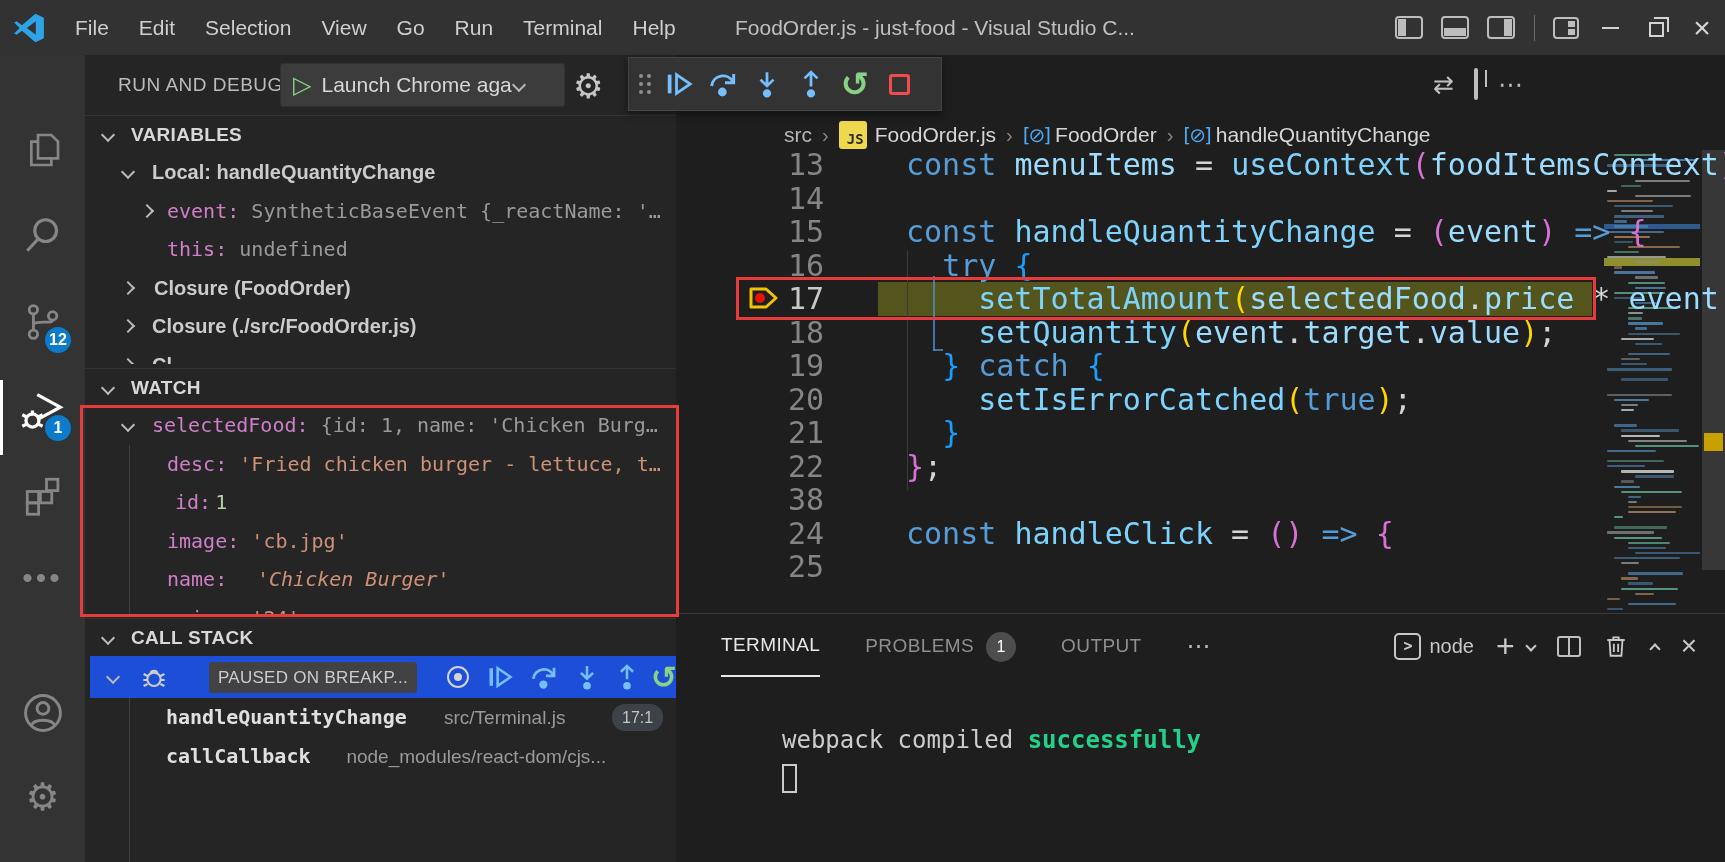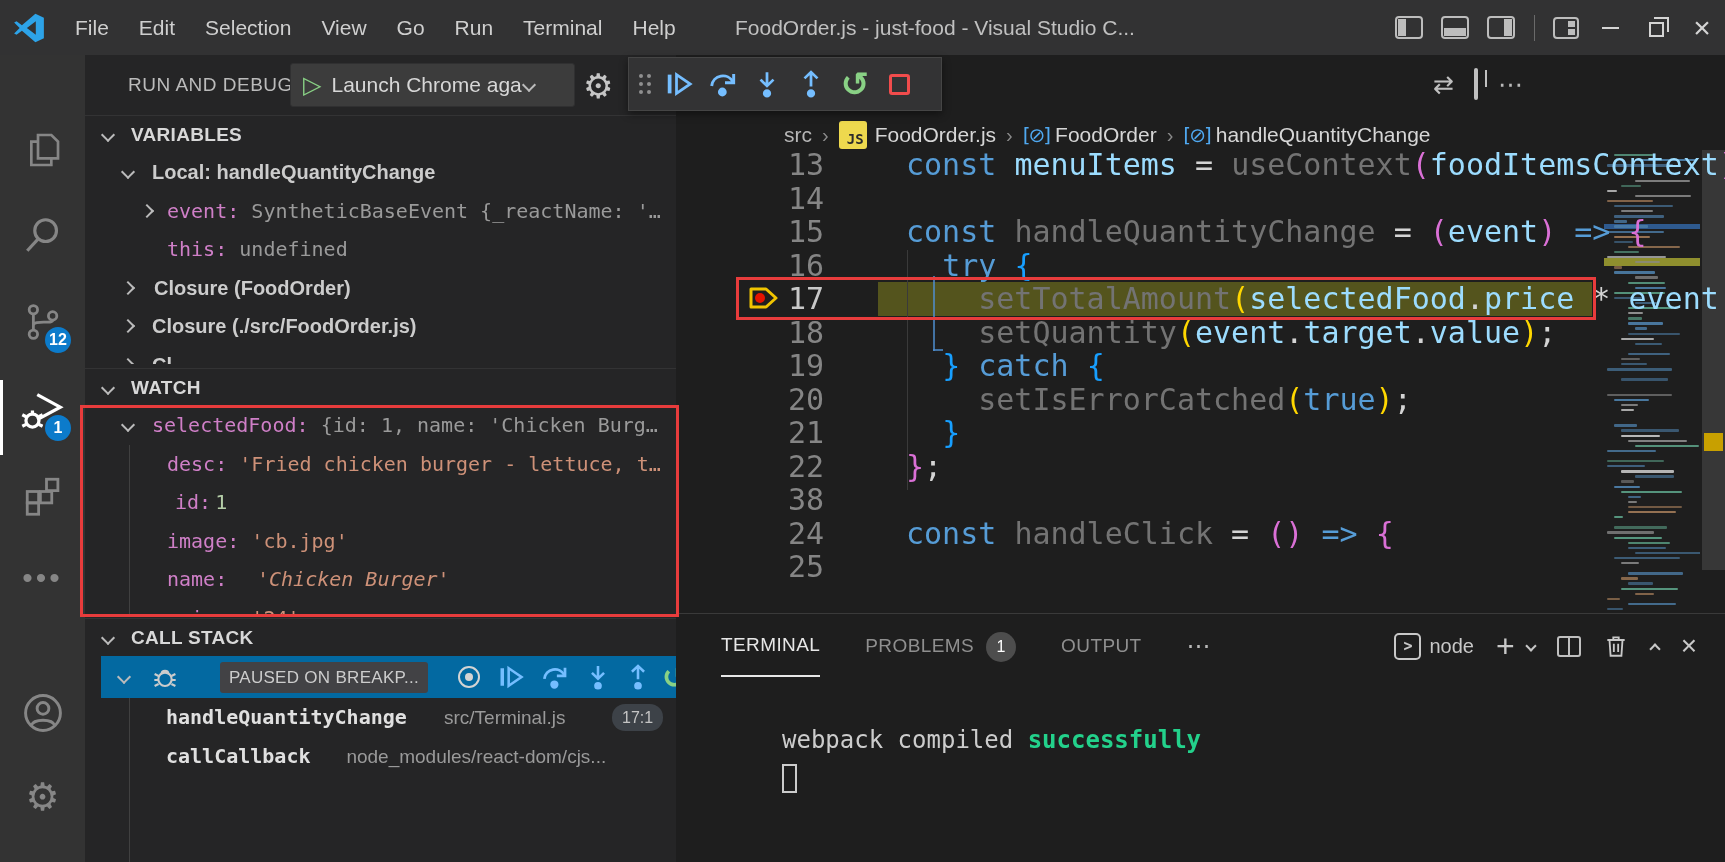--- a/index.html
+++ b/index.html
@@ -28,21 +28,21 @@
   
   .activitybar{position:absolute;left:0;top:55px;width:85px;height:807px;background:#333333;}
   .act-ic{position:absolute;left:0;width:85px;height:70px;display:flex;align-items:center;justify-content:center;color:#868686;}
   .act-ic.active{color:#ffffff;}
   .act-badge{position:absolute;right:12px;bottom:2px;min-width:30px;height:30px;border-radius:15px;background:var(--badge-blue);
              color:#fff;font-size:16px;font-weight:bold;display:flex;align-items:center;justify-content:center;border:2px solid #333;}
   .act-indicator{position:absolute;left:0;top:325px;width:3px;height:75px;background:#ffffff;}
   .gear-glyph{font-size:38px;line-height:1;font-family:"DejaVu Sans",sans-serif;}
   
   .sidebar{position:absolute;left:85px;top:55px;width:591px;height:807px;background:#252526;overflow:visible;}
-  .sb-head{position:absolute;left:0;top:0;width:100%;height:60px;margin-left:10px;}
+  .sb-head{position:absolute;left:0;top:0;width:100%;height:60px;}
   .sb-title{position:absolute;left:33px;top:0;line-height:60px;font-size:19px;color:#bbbbbb;letter-spacing:.5px;white-space:nowrap;}
   .launch-box{position:absolute;left:195px;top:8px;width:285px;height:44px;background:#3c3c3c;border:1px solid #303031;border-radius:3px;
               display:flex;align-items:center;overflow:hidden;}
   .launch-box .play{color:var(--dbg-green);font-size:24px;margin:0 10px 0 12px;}
   .launch-box .lbl{font-size:21px;color:#d7d7d7;white-space:nowrap;}
   .launch-box .dd{margin-left:-6px;}
   .sb-gear{position:absolute;left:488px;top:11px;font-size:34px;color:#c5c5c5;font-family:"DejaVu Sans",sans-serif;}
   .chev{display:inline-block;width:10px;height:10px;border-right:2px solid #bbb;border-bottom:2px solid #bbb;}
   .chev.right{transform:rotate(-45deg);}
   .chev.down{transform:rotate(45deg);}
@@ -51,21 +51,21 @@
   .section-head .sec-lbl{position:absolute;left:46px;top:0;line-height:38px;font-weight:bold;font-size:19px;color:#d8d8d8;letter-spacing:.3px;}
   .tree-row{position:absolute;left:0;width:100%;height:38px;white-space:nowrap;overflow:hidden;}
   .tree-row .chev{position:absolute;top:14px;}
   .scope-label{font-weight:bold;font-size:20px;color:#cccccc;}
   .var-name{color:#cf7fc7;font-size:20px;font-family:"DejaVu Sans Mono",monospace;}
   .var-value{font-size:20px;font-family:"DejaVu Sans Mono",monospace;}
   .v-gray{color:#9a9a9a;} .v-str{color:#ce9178;} .v-num{color:#b5cea8;}
   .guide{position:absolute;width:1px;background:#404040;}
   .watch-red-box{position:absolute;left:-5px;top:350px;width:599px;height:212px;border:3px solid var(--red);pointer-events:none;z-index:30;}
   
-  .paused-row{position:absolute;left:16px;width:105%;height:42px;background:#0369a1;}
+  .paused-row{position:absolute;left:5px;width:105%;height:42px;background:#1d4ed8;}
   .paused-row .chev{position:absolute;left:18px;top:16px;}
   .paused-badge{position:absolute;left:119px;top:6px;width:208px;height:31px;background:#424245;border-radius:3px;
                 font-size:17px;color:#cccccc;text-align:center;line-height:31px;letter-spacing:.3px;overflow:hidden;white-space:nowrap;}
   .cs-ic{position:absolute;top:5px;width:32px;height:32px;display:flex;align-items:center;justify-content:center;}
   .frame-row{position:absolute;left:0;width:100%;height:39px;white-space:nowrap;overflow:hidden;}
   .frame-name{font-family:"DejaVu Sans Mono",monospace;font-weight:bold;font-size:20px;color:#e0e0e0;}
   .frame-path{font-size:19px;color:#9a9a9a;margin-left:18px;}
   .frame-badge{position:absolute;left:527px;top:6px;padding:0 10px;height:27px;border-radius:13px;background:#3d4248;
                font-size:16px;color:#c4c4c4;line-height:27px;}
   .record-dot{width:22px;height:22px;border:2px solid #d4d4d4;border-radius:50%;position:relative;}
@@ -87,21 +87,21 @@
   .breadcrumb{position:absolute;left:108px;top:60px;height:40px;display:flex;align-items:center;font-size:21px;color:#b6b6b6;white-space:nowrap;}
   .bc-sep{margin:0 10px;color:#8a8a8a;font-size:20px;}
   .js-badge{width:28px;height:28px;background:#eed94e;color:#2b2b2b;font-weight:bold;font-size:14px;display:flex;align-items:flex-end;
             justify-content:flex-end;padding:2px 3px;border-radius:3px;margin-right:8px;font-family:"DejaVu Sans Mono",monospace;}
   .sym-ic{color:#4fa8f0;margin-right:6px;font-size:20px;letter-spacing:-2px;font-family:"DejaVu Sans",sans-serif;}
   .code-area{position:absolute;left:0;top:93px;width:100%;height:465px;}
   .code-line{position:absolute;left:0;width:100%;height:33.5px;font-family:"DejaVu Sans Mono",monospace;font-size:30px;line-height:33.5px;}
   .code-line .gutter{position:absolute;left:0;width:148px;text-align:right;color:#858585;}
   .code-line.cur .gutter{color:#c8c8c8;}
   .code-line .code-text{position:absolute;left:230px;white-space:pre;z-index:2;}
-  .tk-kw{color:#569cd6;} .tk-fn{color:#737373;margin-top:36px;} .tk-vr{color:#9cdcfe;} .tk-pl{color:#d4d4d4;}
+  .tk-kw{color:#569cd6;} .tk-fn{color:#7dd3fc;margin-top:36px;} .tk-vr{color:#9cdcfe;} .tk-pl{color:#d4d4d4;}
   .tk-b1{color:#ffd700;} .tk-b2{color:#da70d6;} .tk-b3{color:#179fff;}
   .hl-band{position:absolute;left:202px;top:134px;width:714px;height:33.5px;background:var(--line-hl);z-index:1;}
   .line-red-box{position:absolute;left:60px;top:129px;width:860px;height:43px;border:3px solid var(--red);z-index:25;pointer-events:none;}
   .bp-icon{position:absolute;left:72px;top:137px;z-index:26;}
   .iguide{position:absolute;width:2px;z-index:1;}
   
   .minimap{position:absolute;left:928px;top:95px;width:96px;height:463px;overflow:hidden;}
   .mm-bar{position:absolute;height:2.4px;border-radius:1px;}
   .mm-band{position:absolute;left:0;width:100%;}
   .ruler{position:absolute;left:1026px;top:60px;width:23px;height:498px;}

